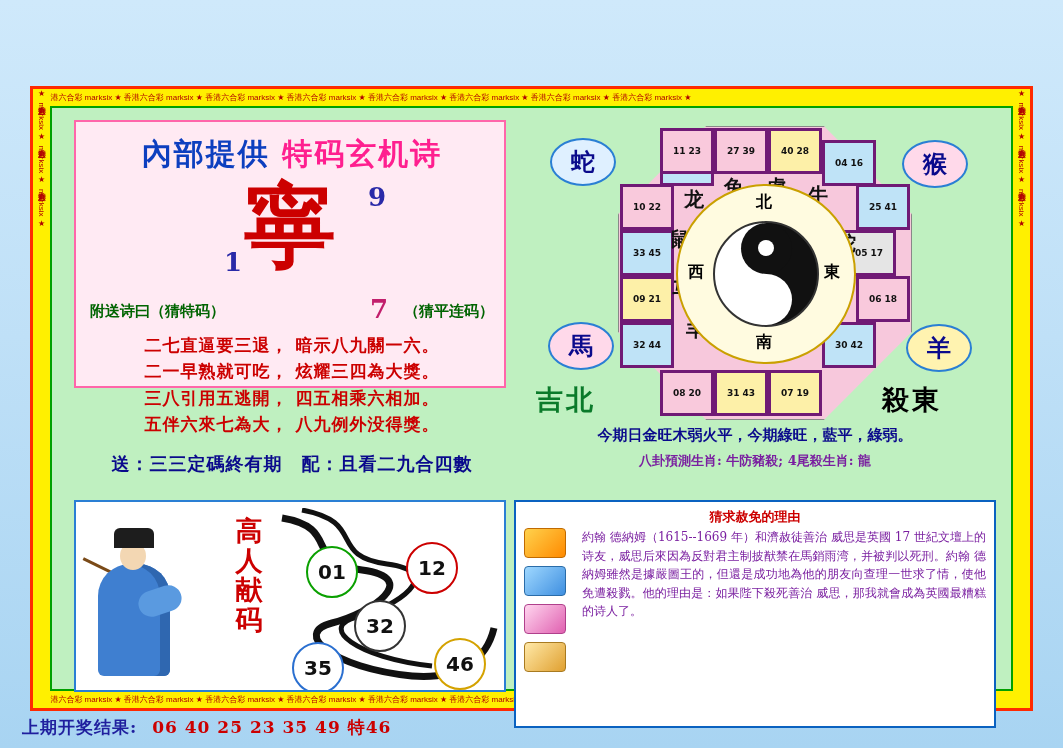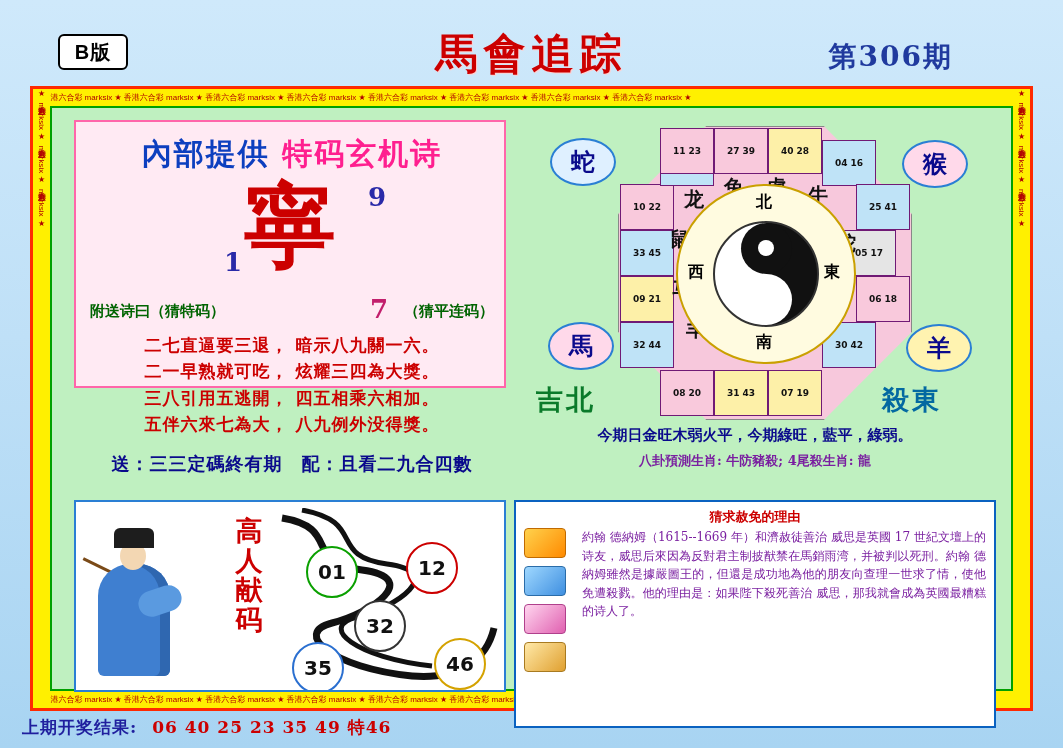--- a/index.html
+++ b/index.html
@@ -160,37 +160,37 @@
   }
   .oval.snake{left:36px;top:18px;background:#dff0ff;}
   .oval.monkey{left:388px;top:20px;background:#ffd9ea;}
   .oval.horse{left:34px;top:202px;background:#ffd9ea;}
   .oval.goat{left:392px;top:204px;background:#fff3b0;}
   .corner-text{
     position:absolute;font-family:"DejaVu Serif","Liberation Serif",serif;
     font-size:27px;font-weight:bold;color:#0a7a2a;letter-spacing:3px;
   }
   .ct-left{left:22px;top:262px;}
-  .ct-right{left:368px;top:262px;color:#0369a1;}
+  .ct-right{left:368px;top:262px;color:#000000;}
 
   .wheel{
     position:absolute;left:104px;top:6px;width:292px;height:292px;
   }
   .oct{
     position:absolute;left:0;top:0;width:292px;height:292px;
     background:#f7c8dc;
     clip-path:polygon(30% 0,70% 0,100% 30%,100% 70%,70% 100%,30% 100%,0 70%,0 30%);
     border:1px solid #888;
   }
   .seg{
     position:absolute;width:54px;height:46px;
     display:flex;align-items:center;justify-content:center;
     font-family:"DejaVu Sans","Liberation Sans",sans-serif;
     font-size:9px;font-weight:bold;color:#111;line-height:1.15;text-align:center;
-    border:1px solid #701a75;box-sizing:border-box;
+    border:3px solid #701a75;box-sizing:border-box;
   }
   .inner-ring{
     position:absolute;left:58px;top:58px;width:176px;height:176px;
     border-radius:50%;background:#fffbe0;border:2px solid #caa000;
   }
   .inner-label{
     position:absolute;font-family:"DejaVu Serif","Liberation Serif",serif;
     font-size:16px;font-weight:bold;color:#000;
   }
   .taiji{
@@ -256,25 +256,20 @@
     font-family:"DejaVu Serif","Liberation Serif",serif;
     font-size:17px;font-weight:bold;color:#1f1f9e;letter-spacing:1px;
   }
   .footer .nums{color:#cc0000;margin-left:8px;}
 </style>
 </head>
 <body>
 
 <div class="page">
 
-  <div class="header">
-    <div class="edition">B版</div>
-    <div class="main-title">馬會追踪</div>
-    <div class="issue">第306期</div>
-  </div>
 
   <div class="frame">
     <div class="frame-band top">★ 香港六合彩 marksix ★ 香港六合彩 marksix ★ 香港六合彩 marksix ★ 香港六合彩 marksix ★ 香港六合彩 marksix ★ 香港六合彩 marksix ★ 香港六合彩 marksix ★ 香港六合彩 marksix ★</div>
     <div class="frame-band bottom">★ 香港六合彩 marksix ★ 香港六合彩 marksix ★ 香港六合彩 marksix ★ 香港六合彩 marksix ★ 香港六合彩 marksix ★ 香港六合彩 marksix ★ 香港六合彩 marksix ★ 香港六合彩 marksix ★</div>
     <div class="frame-side left">★ 香港六合彩 marksix ★ 香港六合彩 marksix ★ 香港六合彩 marksix ★</div>
     <div class="frame-side right">★ 香港六合彩 marksix ★ 香港六合彩 marksix ★ 香港六合彩 marksix ★</div>
 
     <div class="frame-inner">
 
       <div class="poem-panel">

